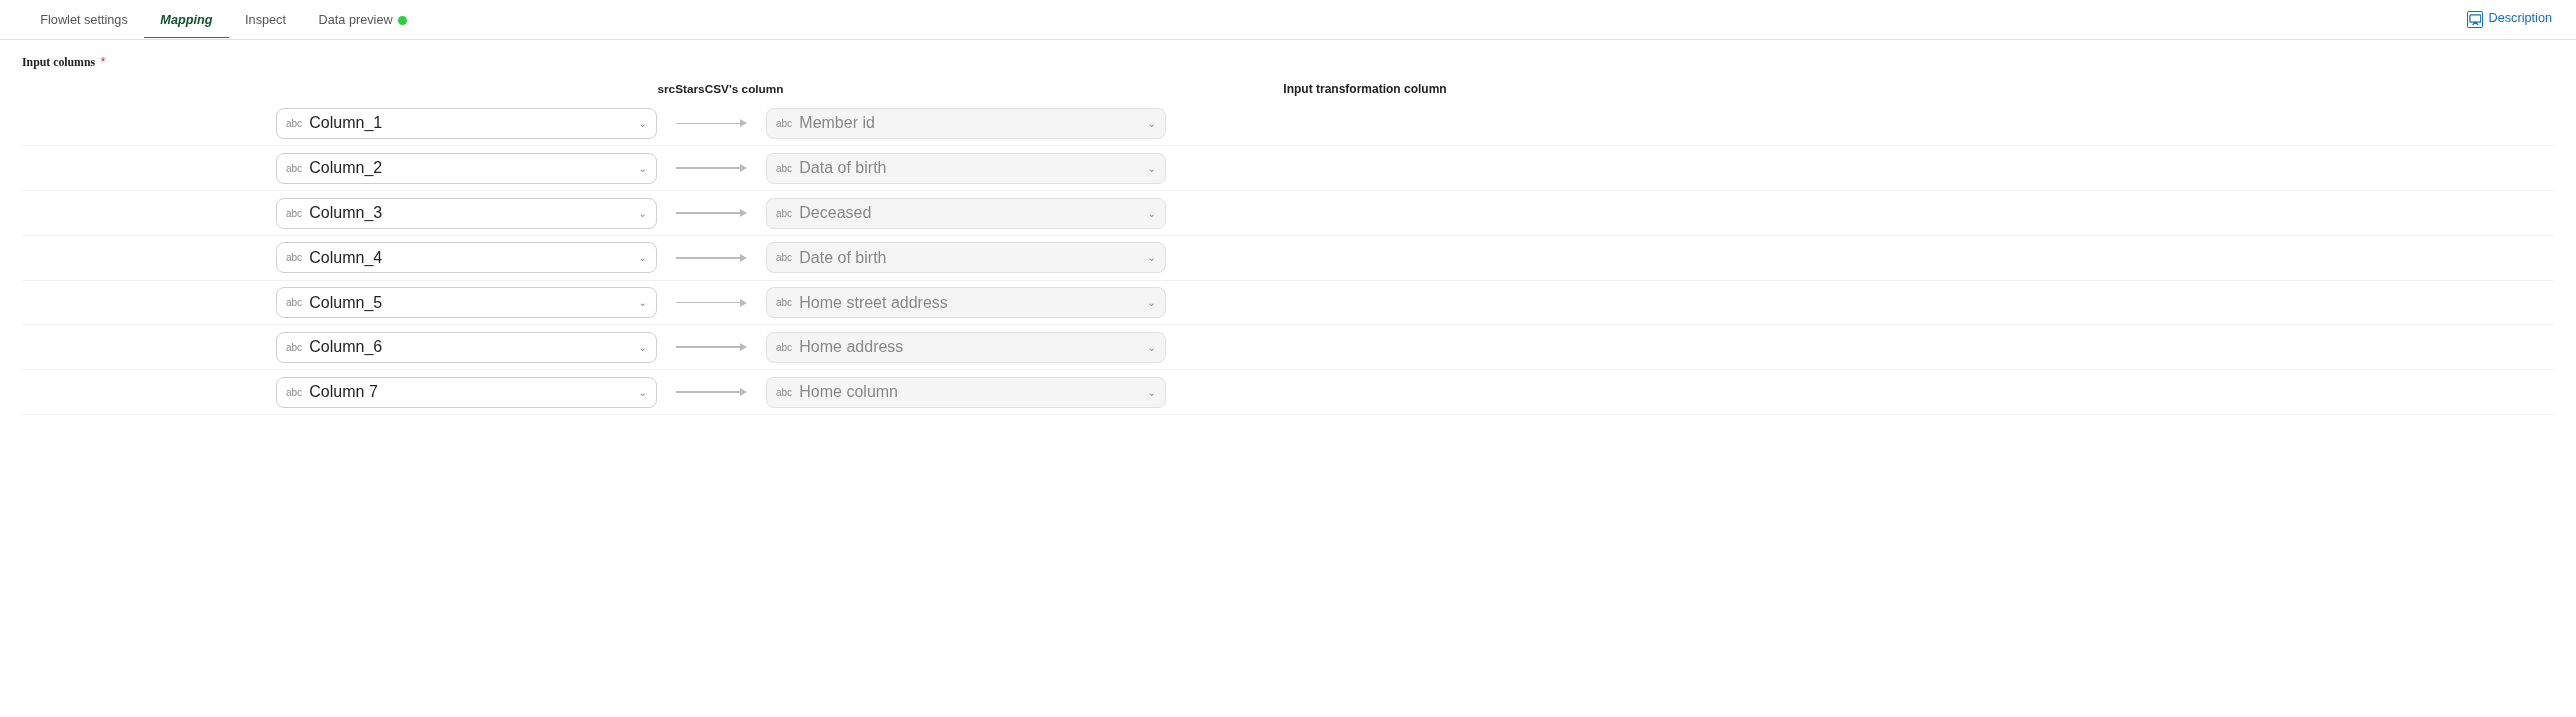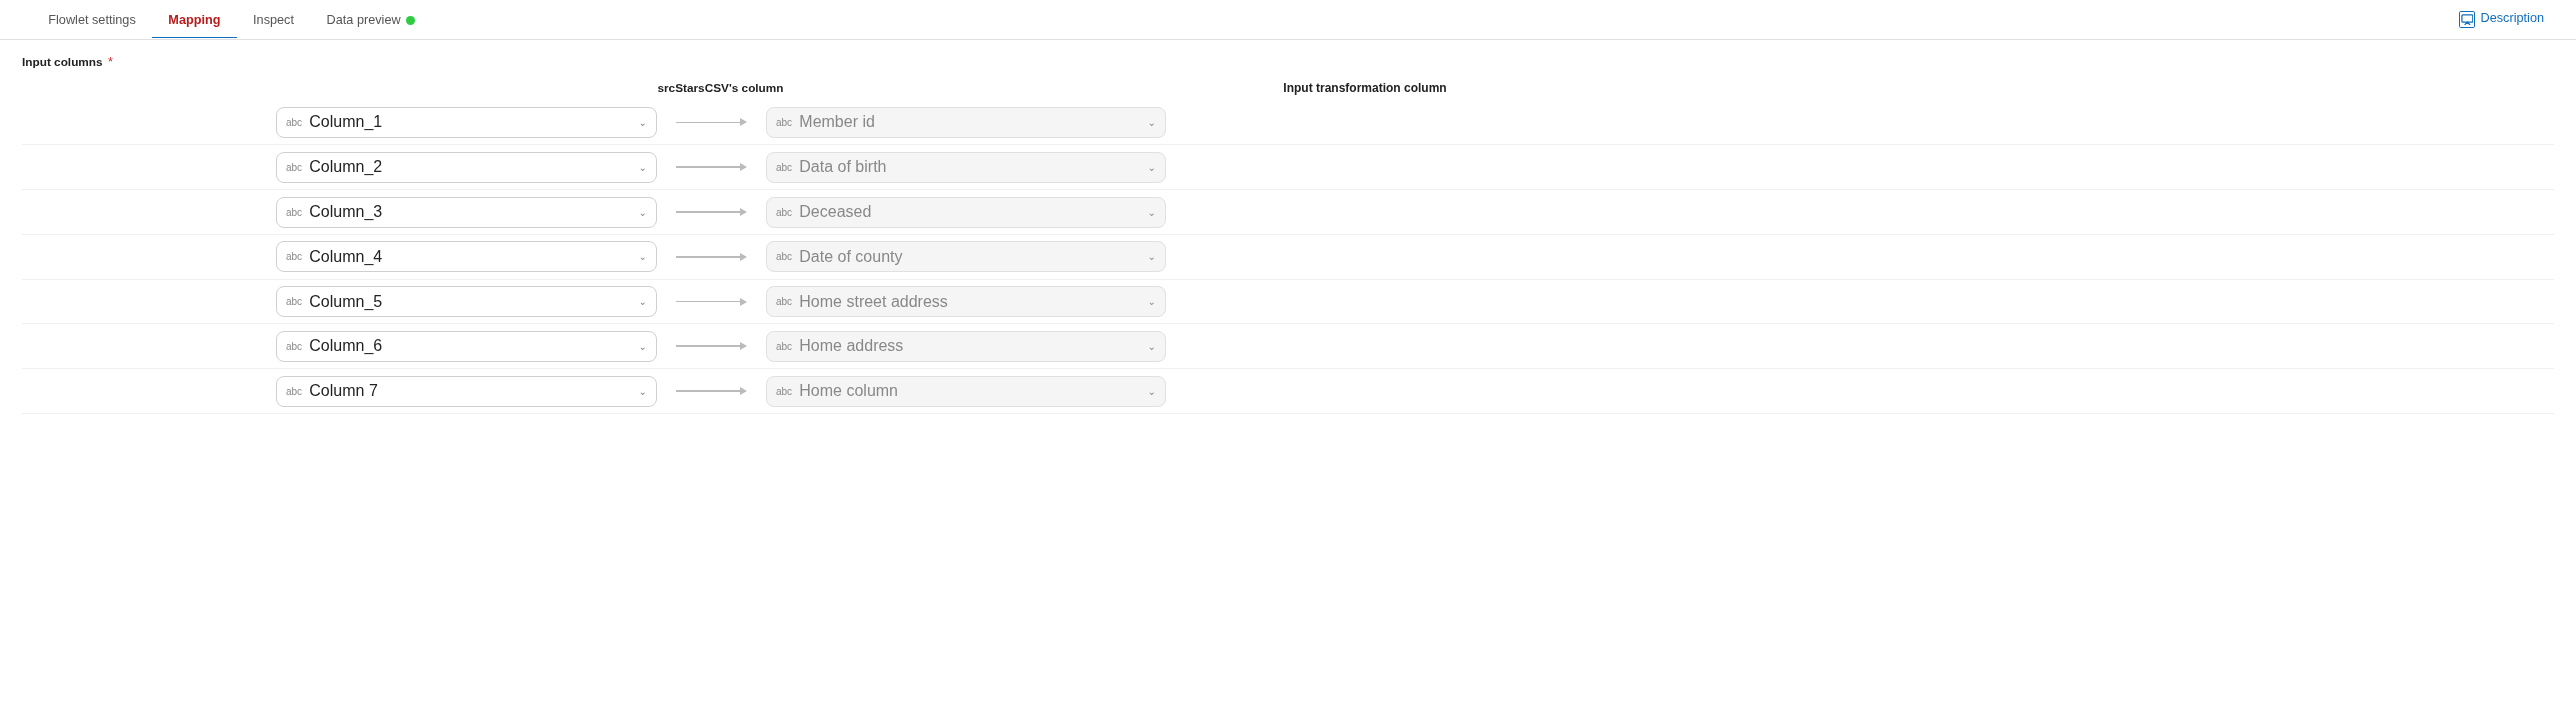--- a/index.html
+++ b/index.html
@@ -9,35 +9,36 @@
       background: #fff;
       color: #222;
       min-width: 1090px;
     }
 
     
     .top-nav {
       display: flex;
       align-items: center;
       border-bottom: 0.9px solid #e0e0e0;
-      padding: 0 32px;
+      padding: 0 24px;
       position: relative;
       height: 40px;
     }
     .nav-tab {
       padding: 11px 16.3px;
       cursor: pointer;
       color: #555;
       font-size: 12.7px;
       position: relative;
       white-space: nowrap;
     }
     .nav-tab.active {
-      color: #b91c1c;
+      color: #14532d;
       font-weight: 600;
+      font-style: italic;
     }
     .nav-tab.active::after {
       content: '';
       position: absolute;
       bottom: -0.9px;
       left: 0; right: 0;
       height: 1.8px;
       background: #106ebe;
     }
     .nav-tab-dot {
@@ -197,21 +198,21 @@
         <path d="M4 12 L7 9 L10 12" fill="none" stroke="#106ebe" stroke-width="1.4"></path>
       </svg>
     </div>
     <span>Description</span>
   </div>
 </div>
 
 <div class="content">
 
   <div style="margin-bottom:12.7px;">
-    <span style="font-weight:600;font-size:11.8px;">Input columns</span><span class="required-star"> *</span>
+    <span style="font-weight:600;font-size:11.8px;font-family:Liberation Serif, serif;">Input columns</span><span class="required-star"> *</span>
   </div>
 
   <div class="mapping-headers">
     <div class="left-spacer"></div>
     <div style="width:381px;text-align:center;" class="mapping-header-src">srcStarsCSV's column</div>
     <div style="width:109px;"></div>
     <div style="width:400px;text-align:center;" class="mapping-header-transform">Input transformation column</div>
   </div>
 
   <div id="mapping-rows-container">
@@ -280,21 +281,21 @@
     <span class="chevron">⌄</span>
   </div>
         <div class="arrow-connector">
     <div class="arrow-line">
       <div class="arrow-body"></div>
       <div class="arrow-head"></div>
     </div>
   </div>
         <div class="dropdown dropdown-transform">
     <span class="dropdown-type-badge">abc</span>
-    <span class="dropdown-label">Date of county</span>
+    <span class="dropdown-label">Date of birth</span>
     <span class="chevron">⌄</span>
   </div>
       </div>
       <div class="mapping-row">
         <div class="left-spacer"></div>
         <div class="dropdown dropdown-src">
     <span class="dropdown-type-badge">abc</span>
     <span class="dropdown-label">Column_5</span>
     <span class="chevron">⌄</span>
   </div>

